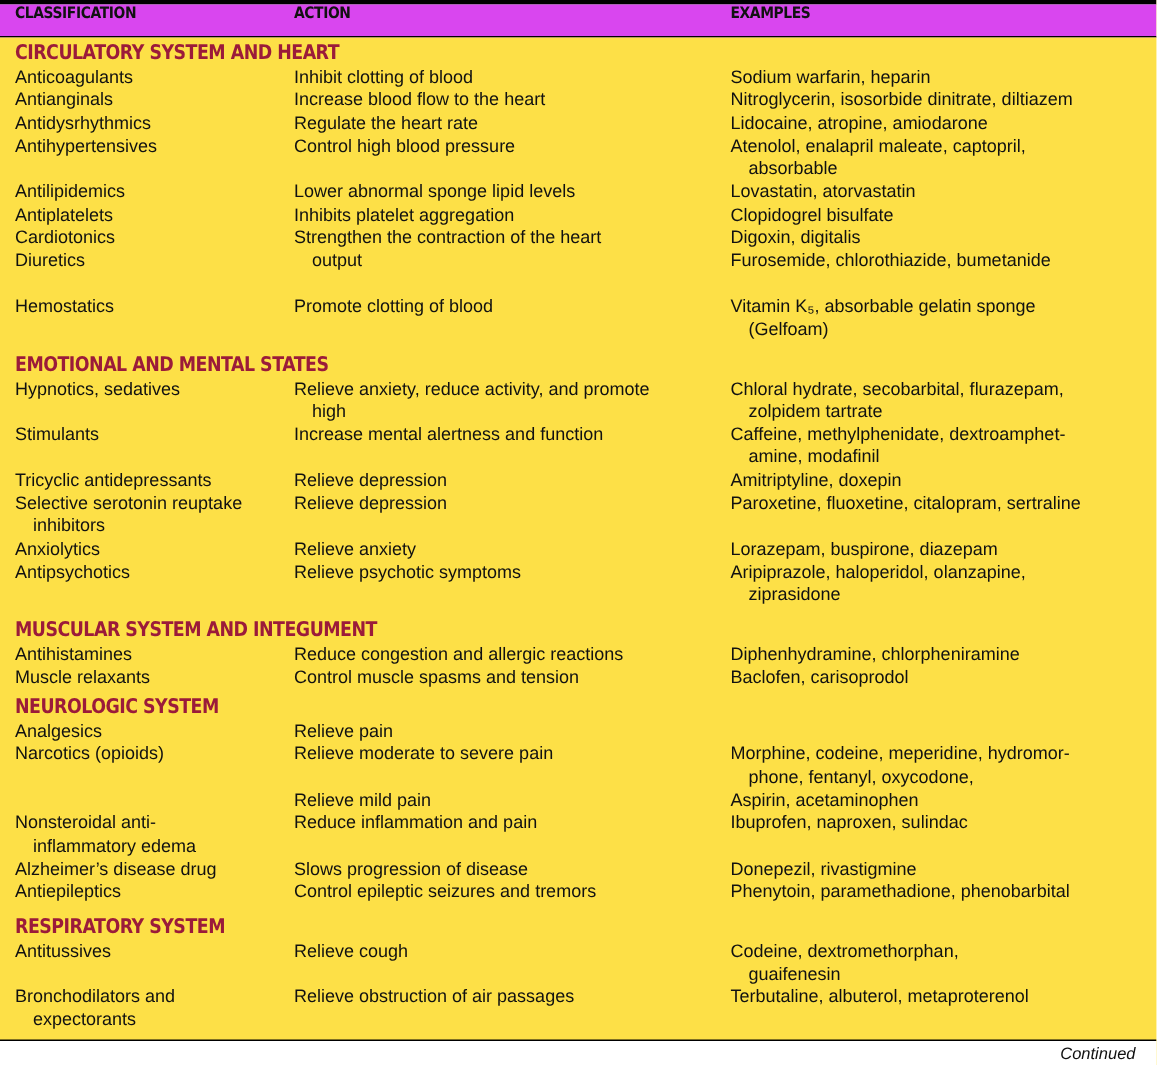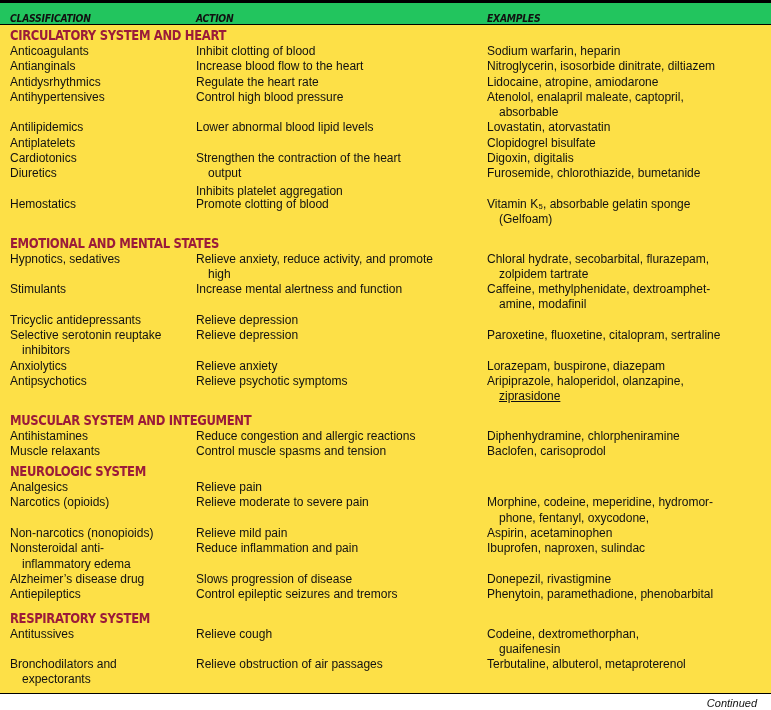--- a/index.html
+++ b/index.html
@@ -1,21 +1,21 @@
 <!DOCTYPE html>
 <html><head>
   <meta charset="utf-8">
   <style>
     html, body { margin: 0; padding: 0; background: #ffffff; }
     body { width: 771px; height: 710px; position: relative; overflow: hidden;
            font-family: "Liberation Sans", sans-serif; color: #111; }
     .table-wrap { position: absolute; left: 0; top: 0; width: 771px; }
     .top-rule { height: 3px; background: #000; }
-    .header { height: 21px; background: #22c55e; display: flex; align-items: flex-end;
-              border-bottom: 1px solid #000; font-style: italic; }
+    .header { height: 21px; background: #d946ef; display: flex; align-items: flex-start;
+              border-bottom: 1px solid #000; }
     .header span { font-family: "DejaVu Sans", sans-serif; font-weight: bold; font-size: 10.5px;
                    letter-spacing: -0.3px; transform: scaleX(0.88); transform-origin: left center; }
     .body { background: #fde047; padding-top: 2px; height: 669px; border-bottom: 1.5px solid #000;
             box-sizing: border-box; }
     .col1 { position: absolute; left: 10px; width: 180px; }
     .col2 { position: absolute; left: 196px; width: 280px; }
     .col3 { position: absolute; left: 487px; width: 284px; }
     .hcol1 { margin-left: 10px; width: 186px; }
     .hcol2 { width: 291px; }
     .hcol3 { width: 284px; }
@@ -57,26 +57,26 @@
           <div class="cell col2"><span class="" style="display: block;">Regulate the heart rate</span></div>
           <div class="cell col3"><span class="" style="display: block;">Lidocaine, atropine, amiodarone</span></div>
         </div>
         <div class="row" style="height: 30.6px;">
           <div class="cell col1"><span class="" style="display: block;">Antihypertensives</span></div>
           <div class="cell col2"><span class="" style="display: block;">Control high blood pressure</span></div>
           <div class="cell col3"><span class="" style="display: block;">Atenolol, enalapril maleate, captopril,</span><span class="cont" style="display: block;">absorbable</span></div>
         </div>
         <div class="row" style="height: 15.3px;">
           <div class="cell col1"><span class="" style="display: block;">Antilipidemics</span></div>
-          <div class="cell col2"><span class="" style="display: block;">Lower abnormal blood lipid levels</span></div>
+          <div class="cell col2"><span class="" style="display: block;">Lower abnormal sponge lipid levels</span></div>
           <div class="cell col3"><span class="" style="display: block;">Lovastatin, atorvastatin</span></div>
         </div>
         <div class="row" style="height: 15.3px;">
           <div class="cell col1"><span class="" style="display: block;">Antiplatelets</span></div>
-          <div class="cell col2"><span class="" style="display: block; margin-top: 48px;">Inhibits platelet aggregation</span></div>
+          <div class="cell col2"><span class="" style="display: block;">Inhibits platelet aggregation</span></div>
           <div class="cell col3"><span class="" style="display: block;">Clopidogrel bisulfate</span></div>
         </div>
         <div class="row" style="height: 15.3px;">
           <div class="cell col1"><span class="" style="display: block;">Cardiotonics</span></div>
           <div class="cell col2"><span class="" style="display: block;">Strengthen the contraction of the heart</span></div>
           <div class="cell col3"><span class="" style="display: block;">Digoxin, digitalis</span></div>
         </div>
         <div class="row" style="height: 30.6px;">
           <div class="cell col1"><span class="" style="display: block;">Diuretics</span></div>
           <div class="cell col2"><span class="cont" style="display: block;">output</span></div>
@@ -97,35 +97,36 @@
           <div class="cell col3"><span class="" style="display: block;">Chloral hydrate, secobarbital, flurazepam,</span><span class="cont" style="display: block;">zolpidem tartrate</span></div>
         </div>
         <div class="row" style="height: 30.6px;">
           <div class="cell col1"><span class="" style="display: block;">Stimulants</span></div>
           <div class="cell col2"><span class="" style="display: block;">Increase mental alertness and function</span></div>
           <div class="cell col3"><span class="" style="display: block;">Caffeine, methylphenidate, dextroamphet-</span><span class="cont" style="display: block;">amine, modafinil</span></div>
         </div>
         <div class="row" style="height: 15.3px;">
           <div class="cell col1"><span class="" style="display: block;">Tricyclic antidepressants</span></div>
           <div class="cell col2"><span class="" style="display: block;">Relieve depression</span></div>
+          <div class="cell col3"><span class="" style="display: block;">Amitriptyline, doxepin</span></div>
         </div>
         <div class="row" style="height: 30.6px;">
           <div class="cell col1"><span class="" style="display: block;">Selective serotonin reuptake</span><span class="cont" style="display: block;">inhibitors</span></div>
           <div class="cell col2"><span class="" style="display: block;">Relieve depression</span></div>
           <div class="cell col3"><span class="" style="display: block;">Paroxetine, fluoxetine, citalopram, sertraline</span></div>
         </div>
         <div class="row" style="height: 15.3px;">
           <div class="cell col1"><span class="" style="display: block;">Anxiolytics</span></div>
           <div class="cell col2"><span class="" style="display: block;">Relieve anxiety</span></div>
           <div class="cell col3"><span class="" style="display: block;">Lorazepam, buspirone, diazepam</span></div>
         </div>
         <div class="row" style="height: 30.6px;">
           <div class="cell col1"><span class="" style="display: block;">Antipsychotics</span></div>
           <div class="cell col2"><span class="" style="display: block;">Relieve psychotic symptoms</span></div>
-          <div class="cell col3"><span class="" style="display: block;">Aripiprazole, haloperidol, olanzapine,</span><span class="cont" style="display: block; text-decoration: underline;">ziprasidone</span></div>
+          <div class="cell col3"><span class="" style="display: block;">Aripiprazole, haloperidol, olanzapine,</span><span class="cont" style="display: block;">ziprasidone</span></div>
         </div>
         <div style="height: 7px;"></div>
       </div>
       <div class="section">
         <div class="section-title">MUSCULAR SYSTEM AND INTEGUMENT</div>
         <div class="row" style="height: 15.3px;">
           <div class="cell col1"><span class="" style="display: block;">Antihistamines</span></div>
           <div class="cell col2"><span class="" style="display: block;">Reduce congestion and allergic reactions</span></div>
           <div class="cell col3"><span class="" style="display: block;">Diphenhydramine, chlorpheniramine</span></div>
         </div>
@@ -142,21 +143,20 @@
           <div class="cell col2"><span class="" style="display: block;">Relieve pain</span></div>
           <div class="cell col1"><span class="" style="display: block;">Analgesics</span></div>
           <div class="cell col3"><span class="" style="display: block;"></span></div>
         </div>
         <div class="row" style="height: 30.6px;">
           <div class="cell col1"><span class="" style="display: block;">Narcotics (opioids)</span></div>
           <div class="cell col2"><span class="" style="display: block;">Relieve moderate to severe pain</span></div>
           <div class="cell col3"><span class="" style="display: block;">Morphine, codeine, meperidine, hydromor-</span><span class="cont" style="display: block;">phone, fentanyl, oxycodone,</span></div>
         </div>
         <div class="row" style="height: 15.3px;">
-          <div class="cell col1"><span class="" style="display: block;">Non-narcotics (nonopioids)</span></div>
           <div class="cell col2"><span class="" style="display: block;">Relieve mild pain</span></div>
           <div class="cell col3"><span class="" style="display: block;">Aspirin, acetaminophen</span></div>
         </div>
         <div class="row" style="height: 30.6px;">
           <div class="cell col1"><span class="" style="display: block;">Nonsteroidal anti-</span><span class="cont" style="display: block;">inflammatory edema</span></div>
           <div class="cell col2"><span class="" style="display: block;">Reduce inflammation and pain</span></div>
           <div class="cell col3"><span class="" style="display: block;">Ibuprofen, naproxen, sulindac</span></div>
         </div>
         <div class="row" style="height: 15.3px;">
           <div class="cell col1"><span class="" style="display: block;">Alzheimer’s disease drug</span></div>

